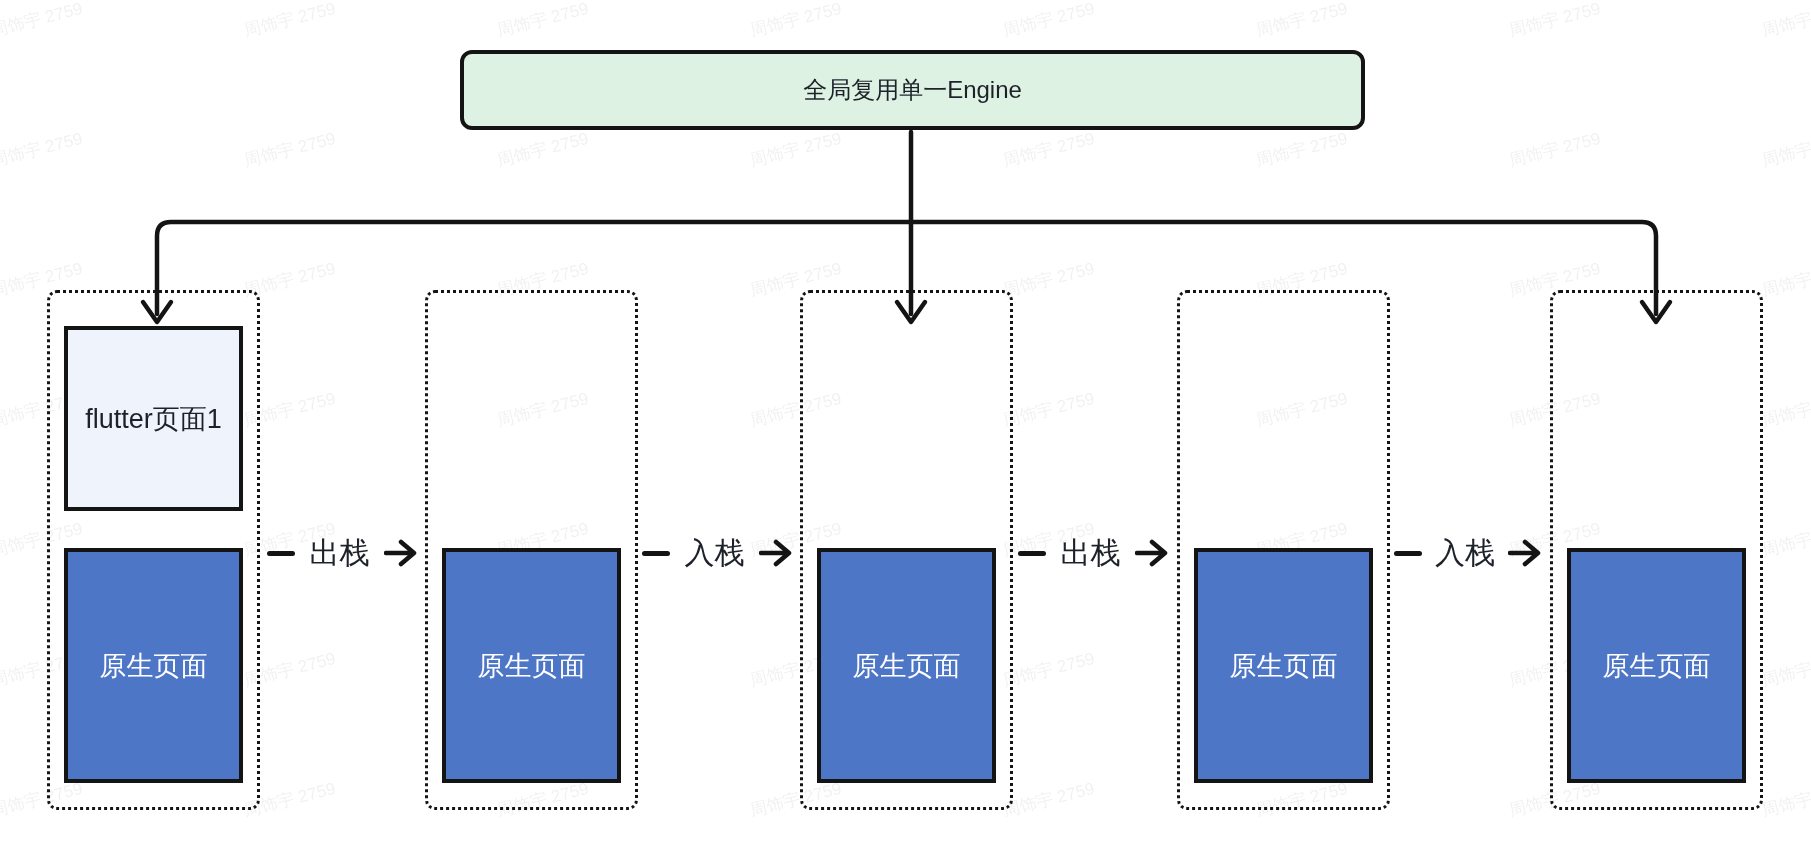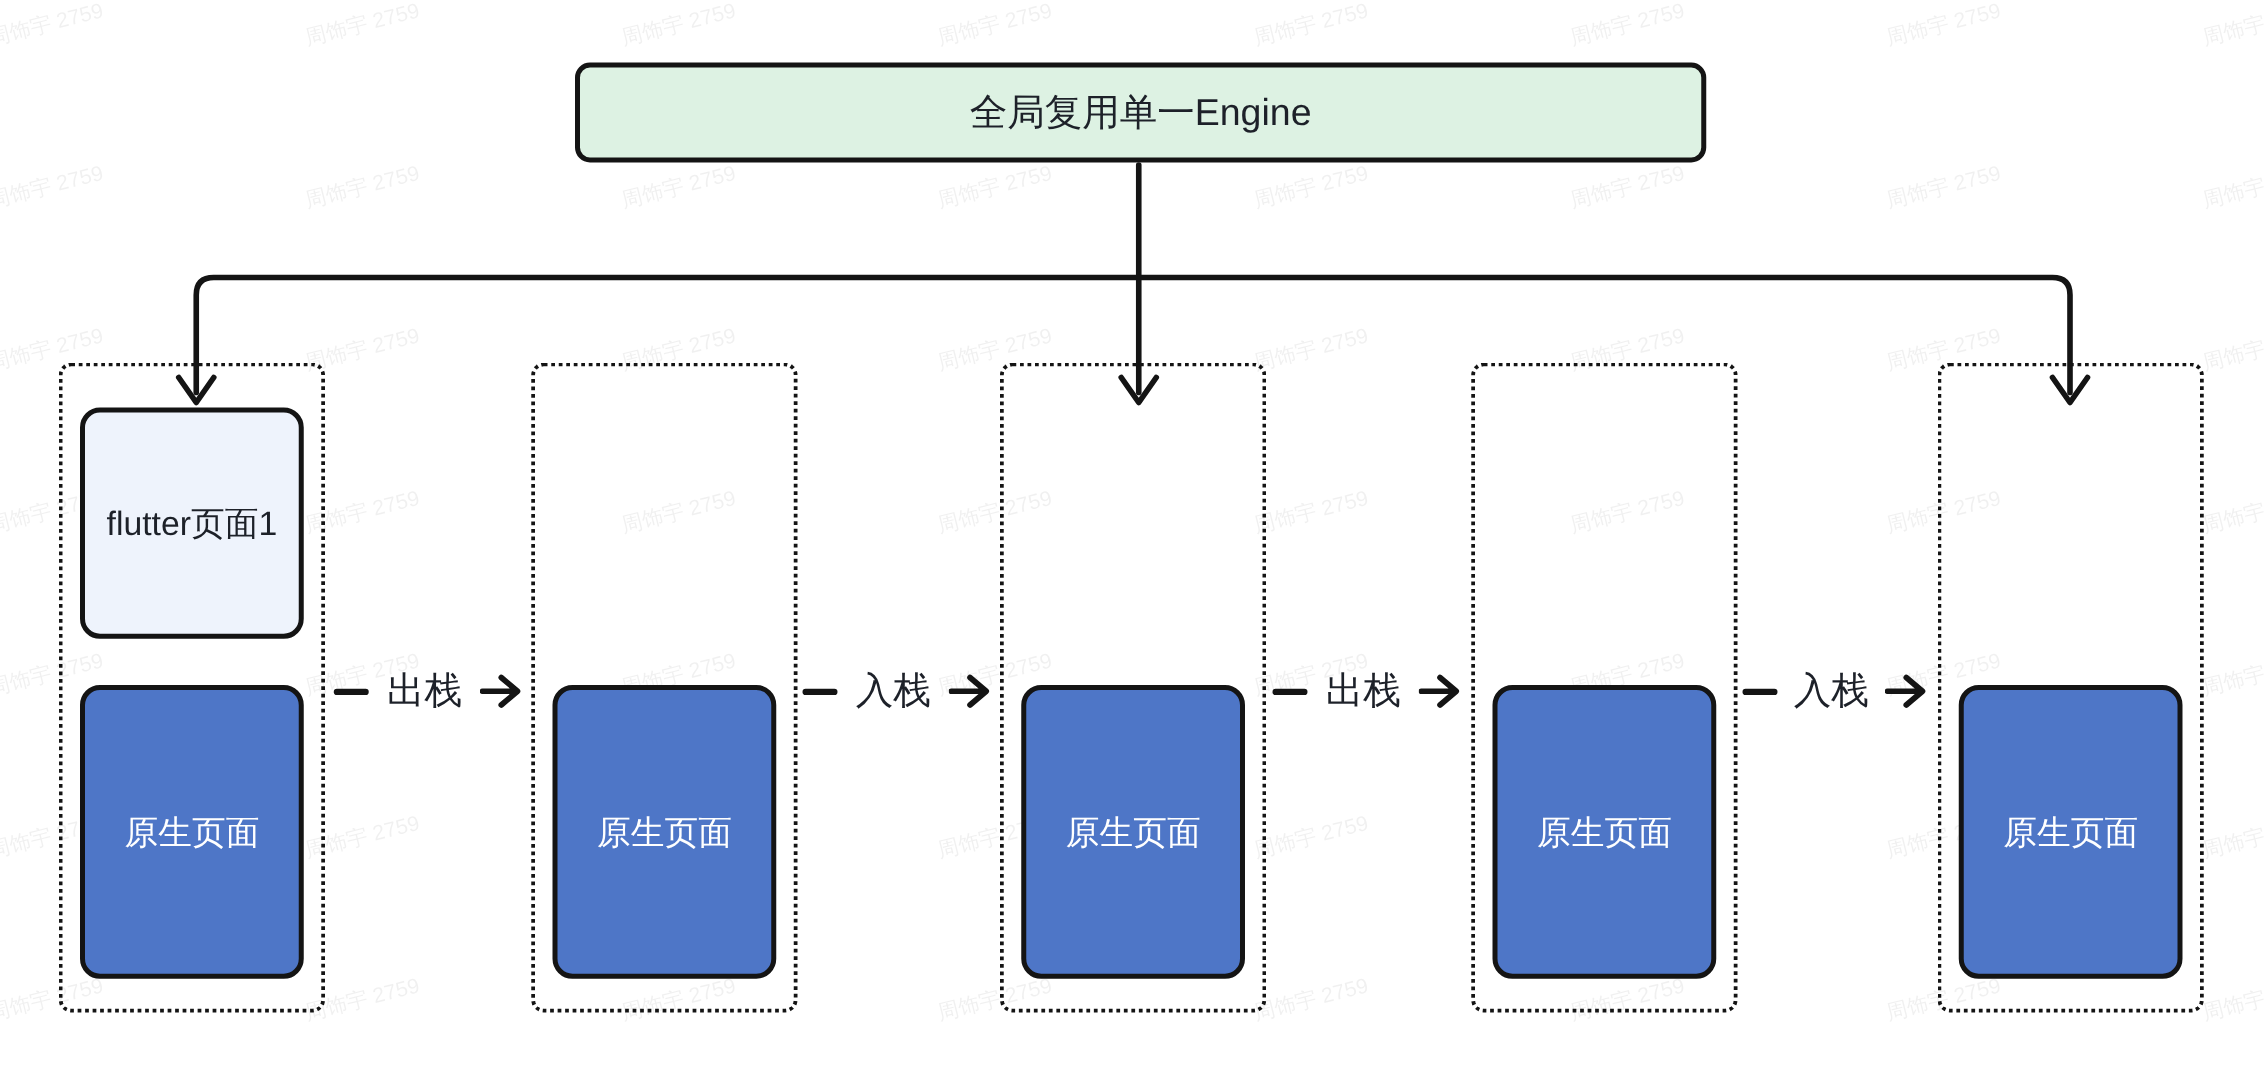--- a/index.html
+++ b/index.html
@@ -13,30 +13,30 @@
     position:absolute;font-size:17px;color:rgba(0,0,0,0.06);
     transform:rotate(-14deg);white-space:nowrap;user-select:none;
   }
   
   .lines{position:absolute;left:0;top:0;z-index:1;}
   
   .engine-box{
     position:absolute;left:460px;top:50px;width:905px;height:80px;z-index:2;
     background:var(--engine-bg,#ddf2e3);border:4px solid var(--line,#141414);border-radius:12px;
     display:flex;align-items:center;justify-content:center;box-sizing:border-box;
-    font-size:30px;font-weight:500;
+    font-size:24px;font-weight:500;
   }
   
   .stack{
     position:absolute;top:290px;width:213px;height:520px;z-index:2;box-sizing:border-box;
     border:3px dotted var(--line,#141414);border-radius:10px;
   }
   .stack .page{
     position:absolute;left:14px;right:14px;box-sizing:border-box;
-    border:4px solid var(--line,#141414);border-radius:16px;
+    border:4px solid var(--line,#141414);border-radius:0;
     display:flex;align-items:center;justify-content:center;
     font-size:27px;font-weight:500;text-align:center;
   }
   .flutter-box{top:33px;height:185px;}
   .native-box{top:255px;height:235px;background:var(--native-bg,#4e76c7);color:var(--text-light,#ffffff);}
   .f1{background:var(--flutter1-bg,#eef3fc);color:var(--text-dark,#1d2129);}
   .f2{background:var(--flutter2-bg,#fde2e2);color:var(--text-dark,#1d2129);}
   .f3{background:var(--flutter3-bg,#d3b25a);color:var(--text-light,#ffffff);}
   
   .gap{

